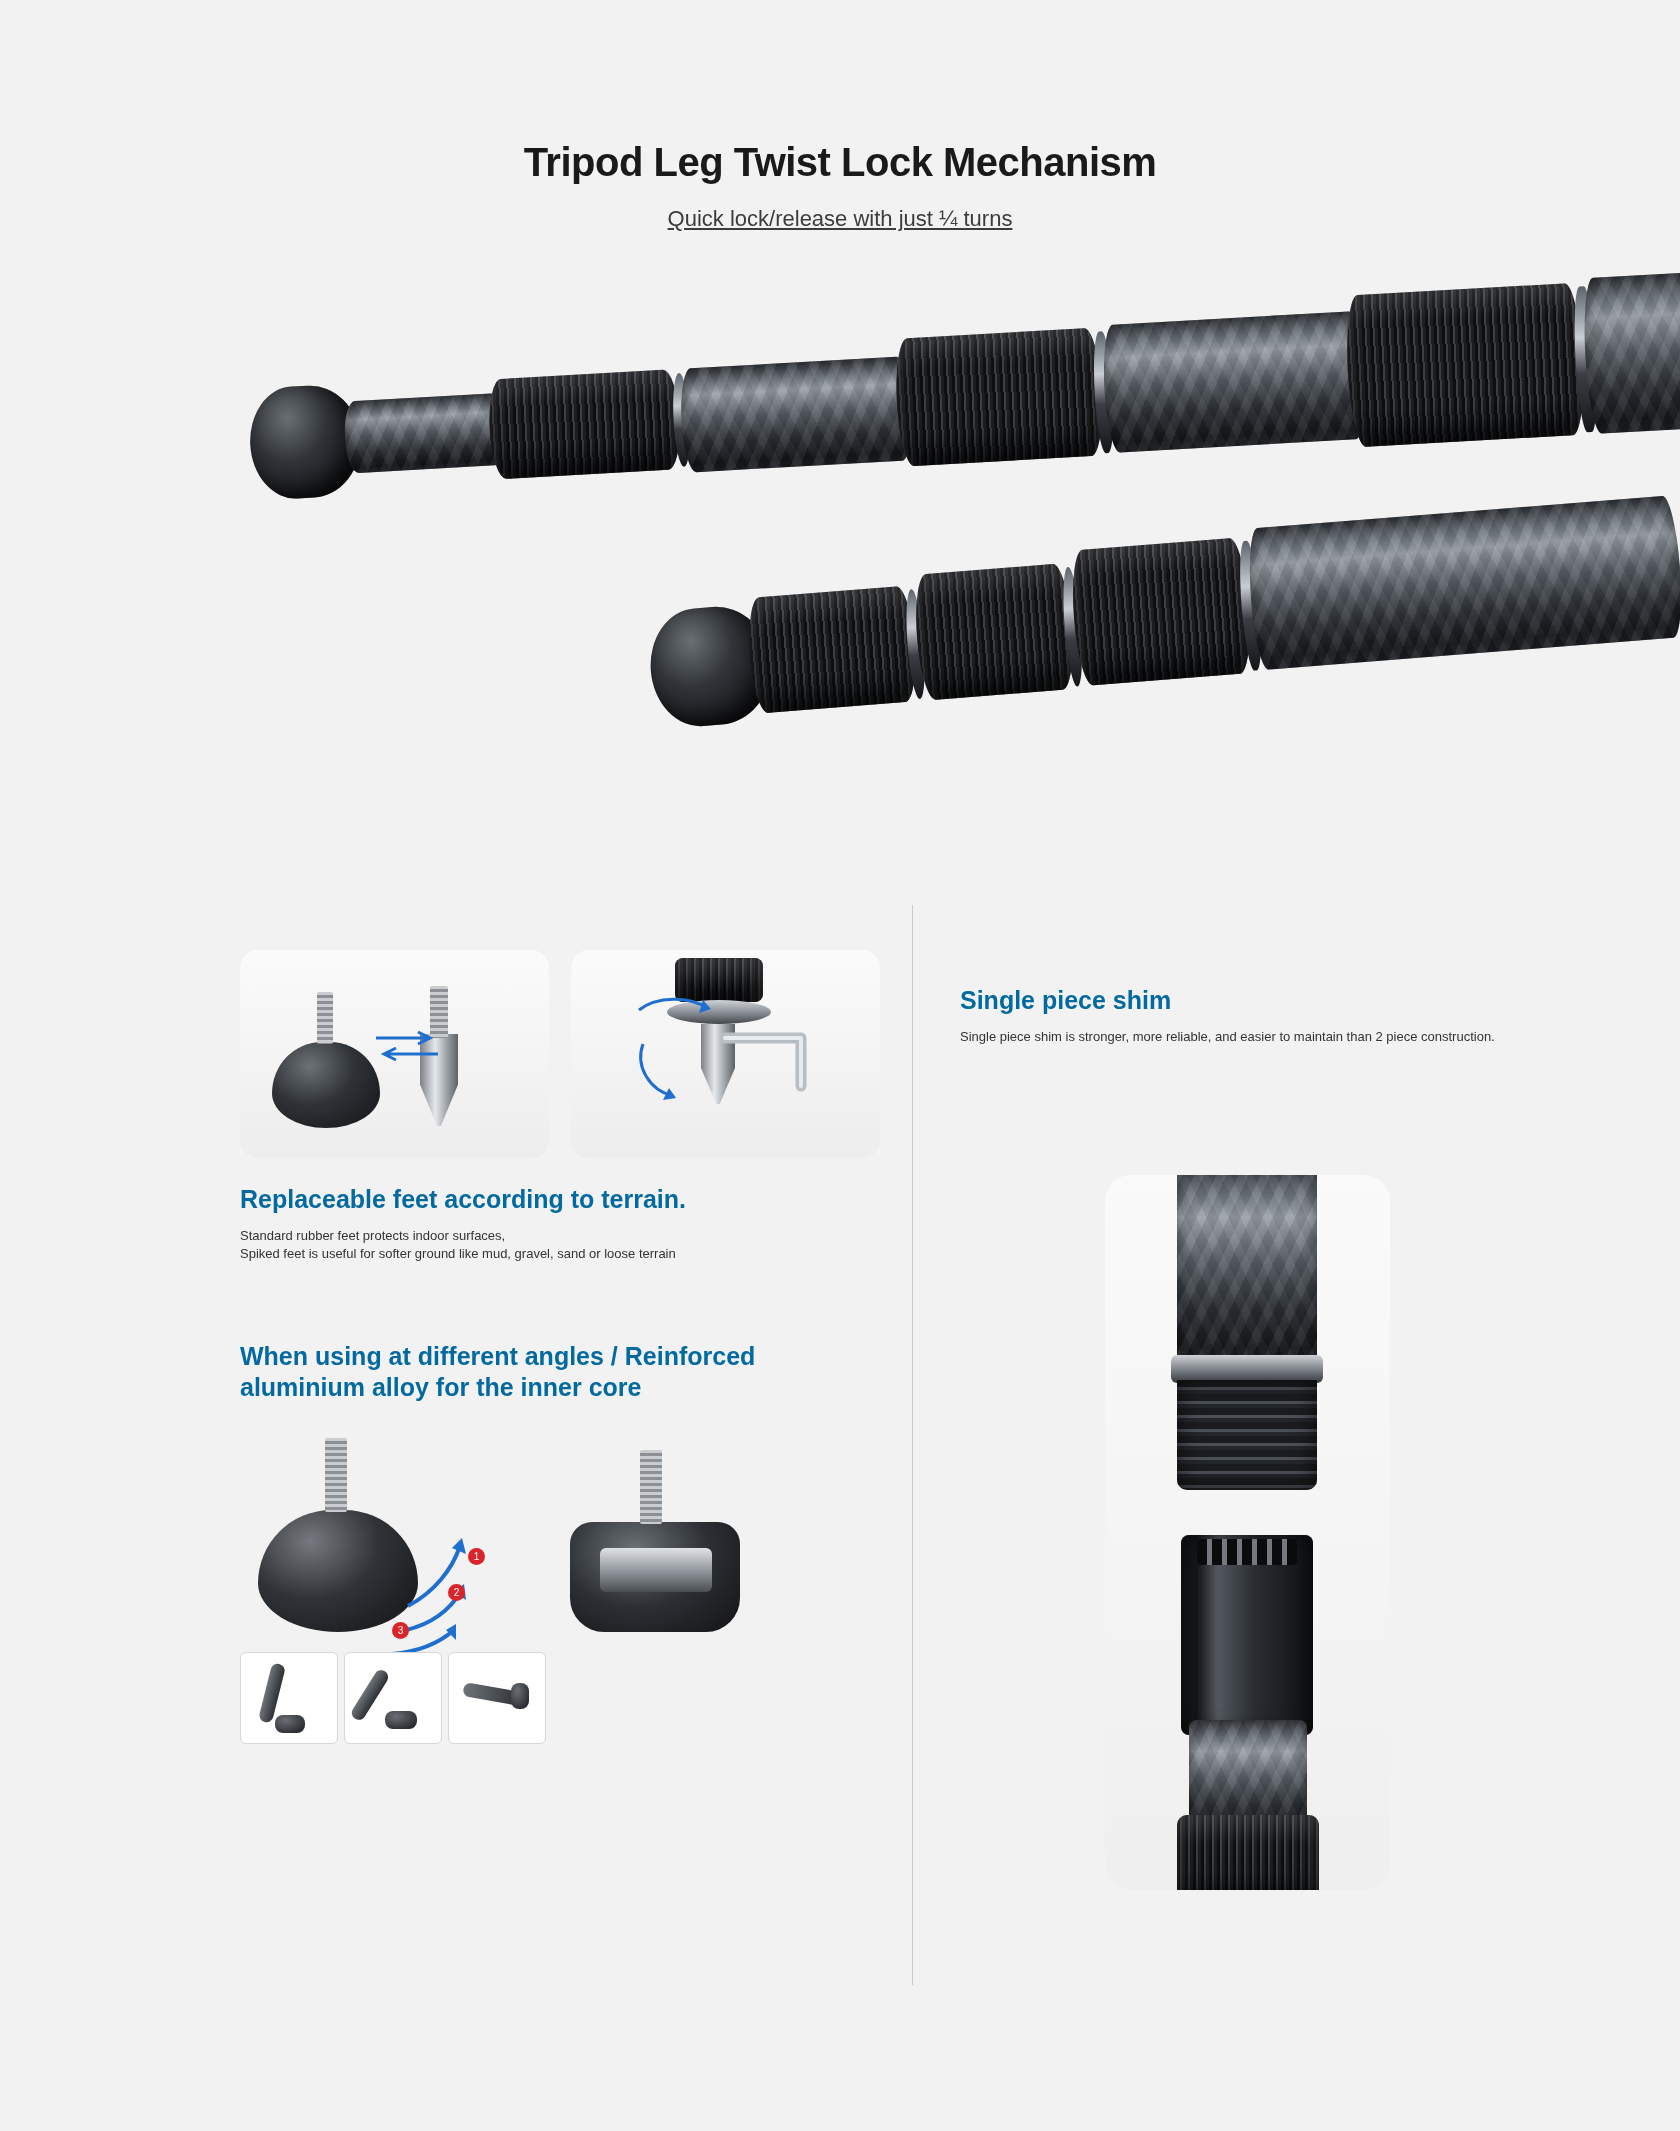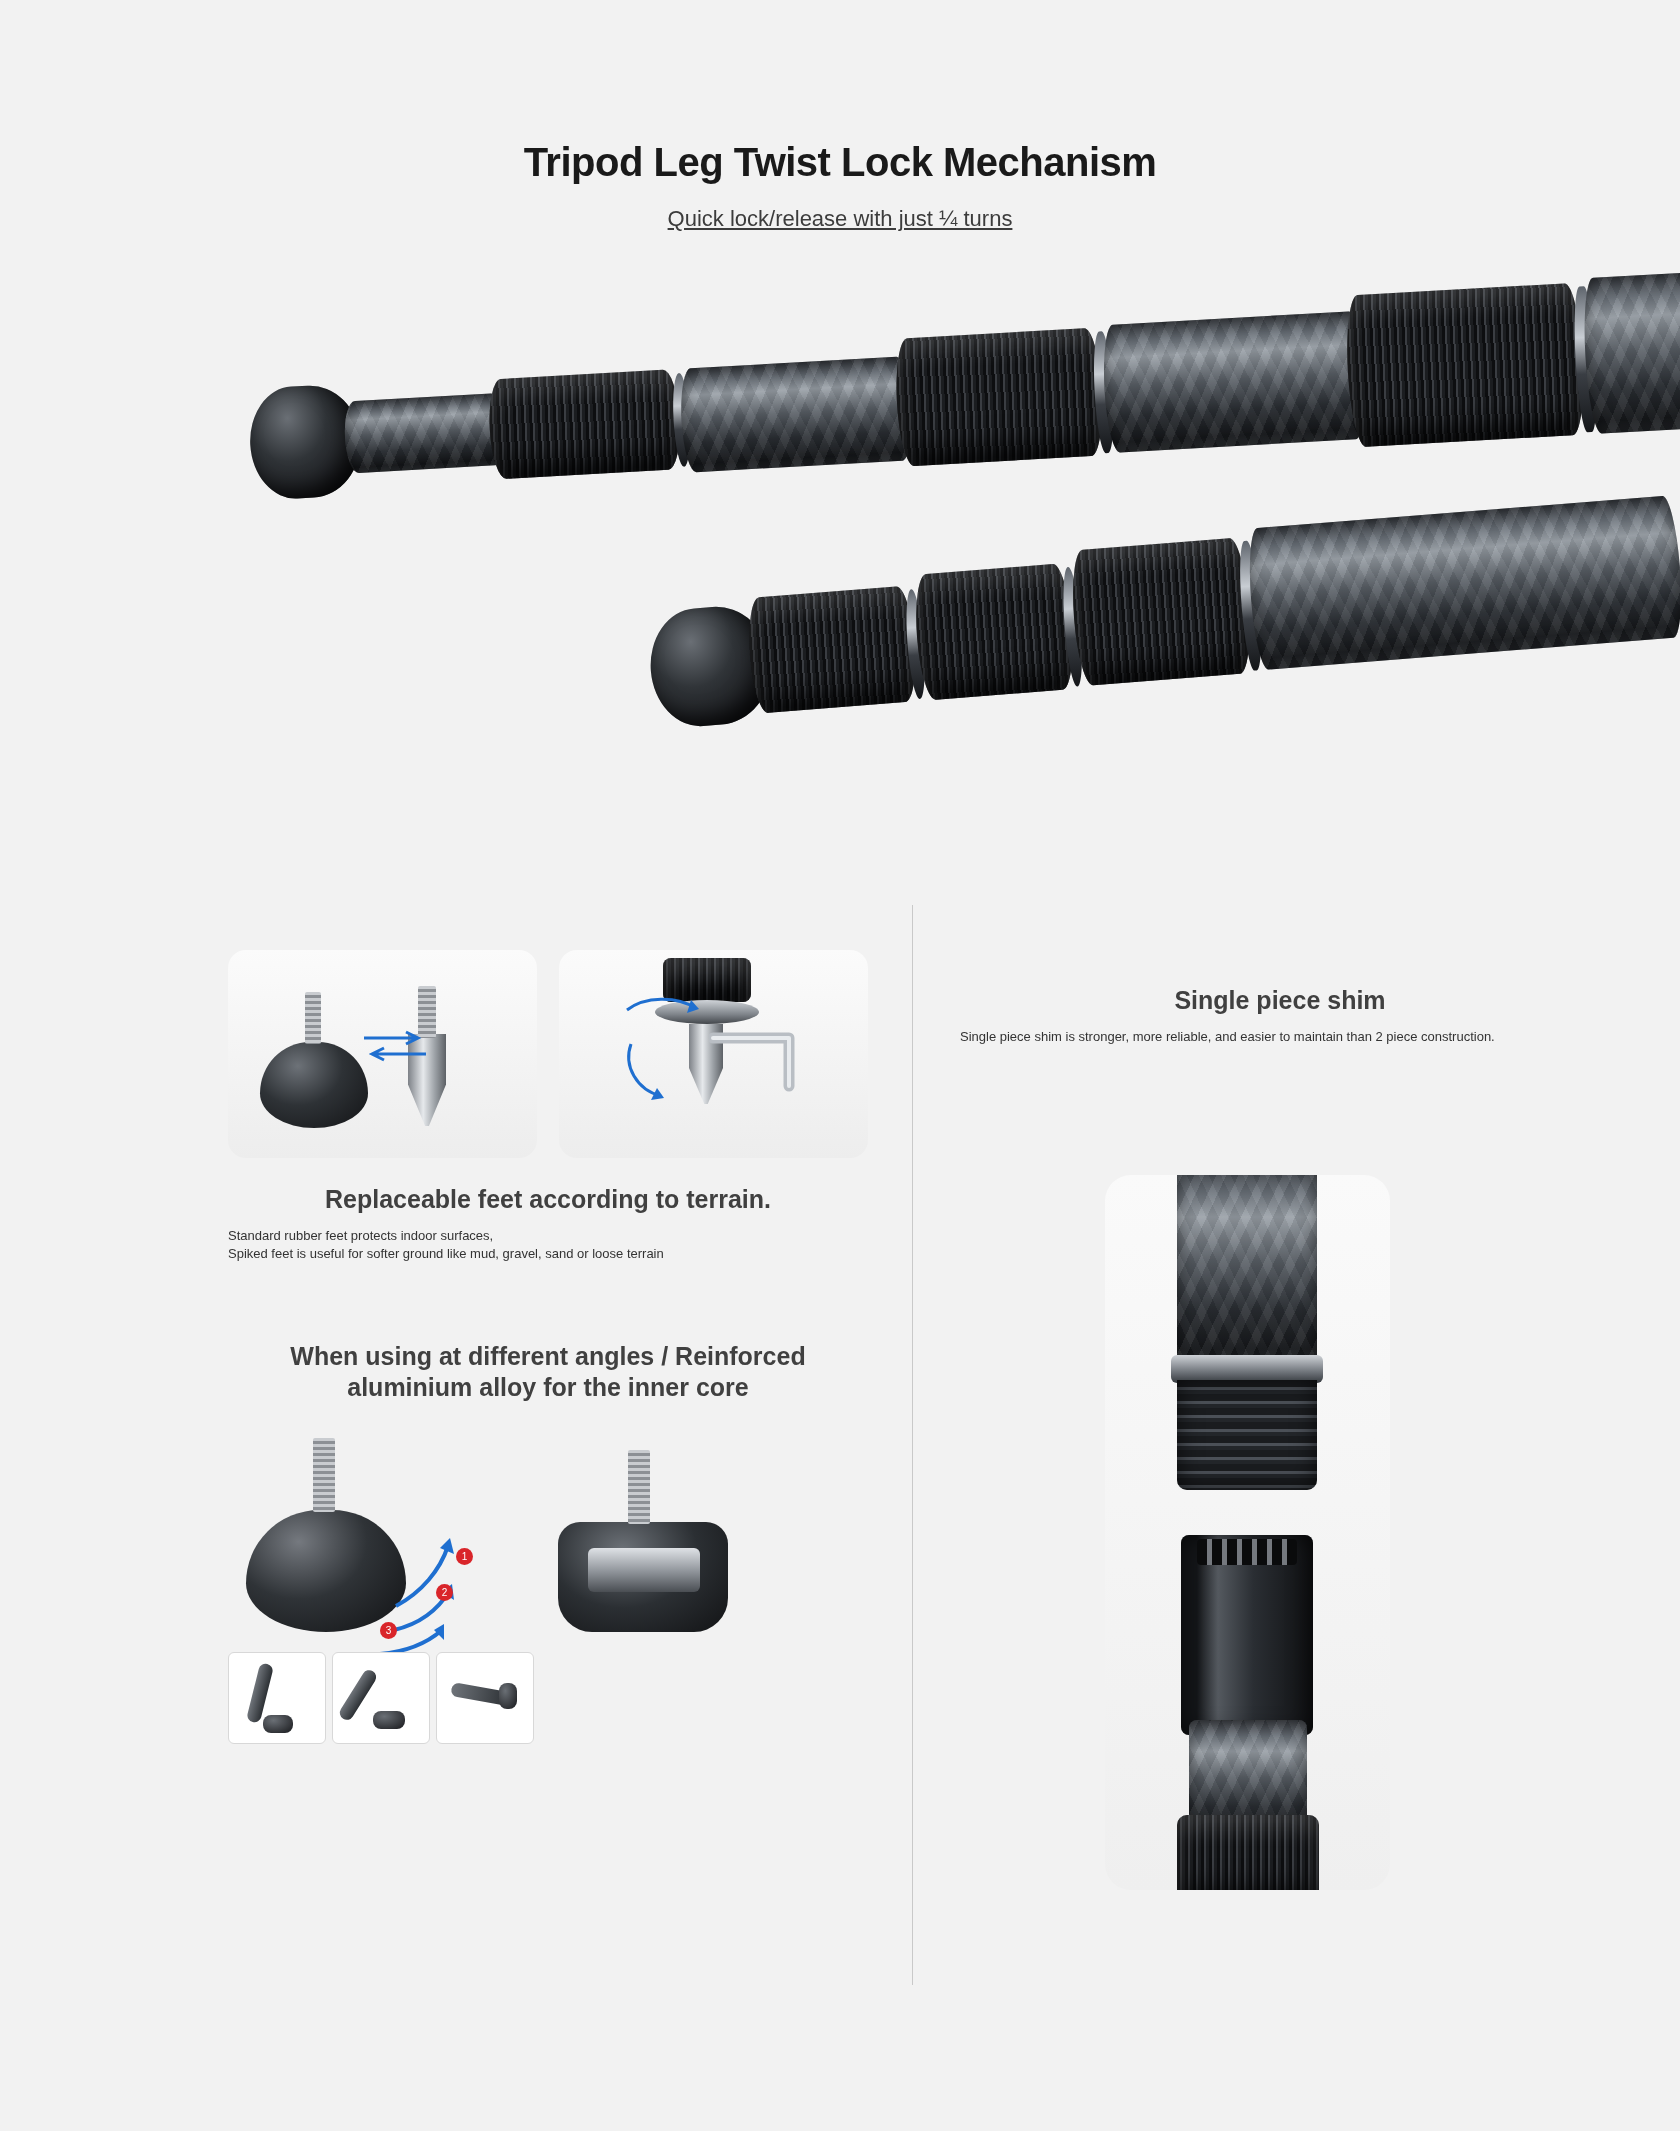--- a/index.html
+++ b/index.html
@@ -127,43 +127,42 @@
     left: 912px;
     top: 905px;
     width: 1px;
     height: 1080px;
     background: #c9c9c9;
   }
 
   
   .left-col {
     position: absolute;
-    left: 228px;
+    left: 240px;
     top: 950px;
     width: 640px;
   }
   .img-card {
     background: linear-gradient(to bottom, #fbfbfb, #ededed);
     border-radius: 18px;
     position: relative;
     overflow: hidden;
   }
   .feet-row {
     display: flex;
     gap: 22px;
   }
   .feet-row .img-card { width: 312px; height: 208px; }
 
   h3.section-head {
     font-size: 25px;
     font-weight: bold;
     margin: 26px 0 12px 0;
-    color: #404040;
+    color: #0369a1;
     line-height: 1.25;
-    text-align: center;
   }
   p.section-body {
     font-size: 13px;
     line-height: 1.38;
     margin: 0;
     color: #333;
     font-weight: normal;
   }
   .block-2 { margin-top: 78px; }
   .block-2 h3.section-head { margin-bottom: 14px; }

